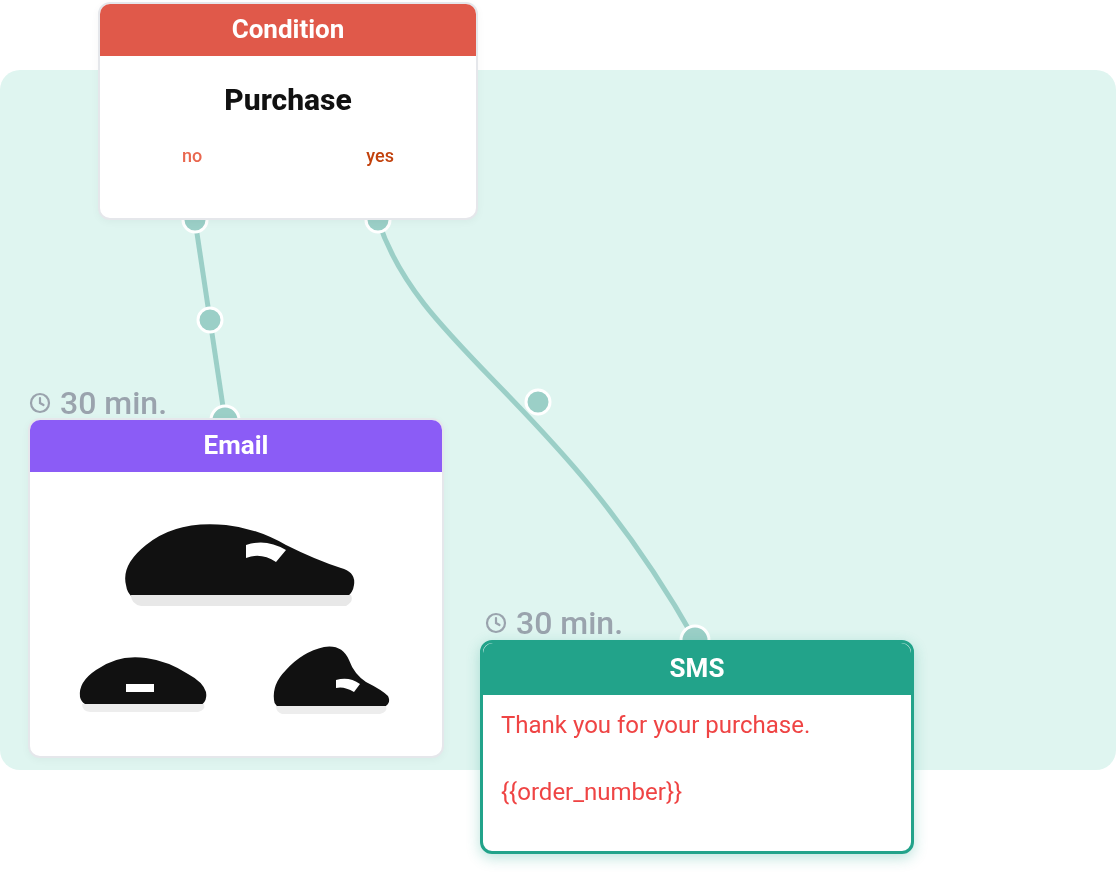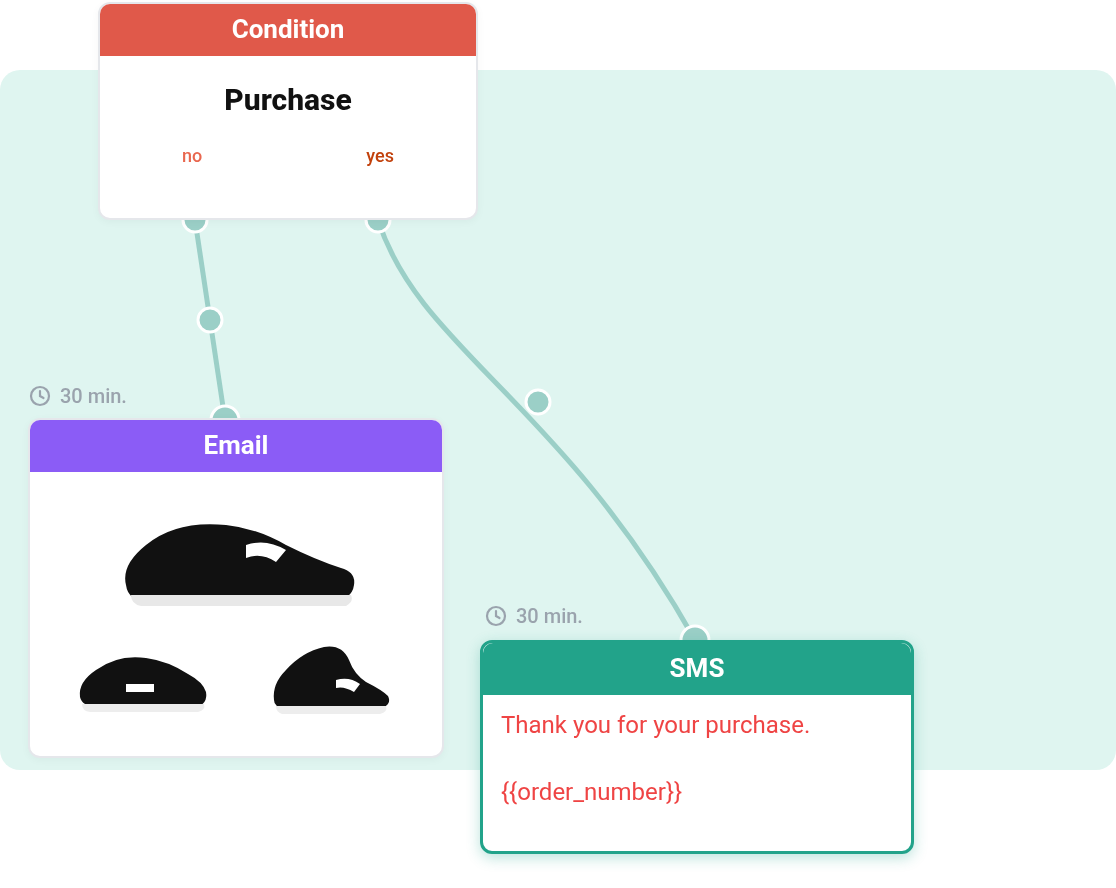--- a/index.html
+++ b/index.html
@@ -84,21 +84,21 @@
       line-height: 1.4;
     }
     .sms-body .var { font-weight: 400; text-align: right; }
     
     .delay-label {
       position: absolute;
       display: flex;
       align-items: center;
       gap: 8px;
       color: #9aa3ad;
-      font-size: 20px;
+      font-size: 32px;
       font-weight: 500;
     }
     .delay-label svg { width: 24px; height: 24px; }
     
     .connectors {
       position: absolute;
       left: 0; top: 0;
       width: 1116px; height: 888px;
       pointer-events: none;
     }

